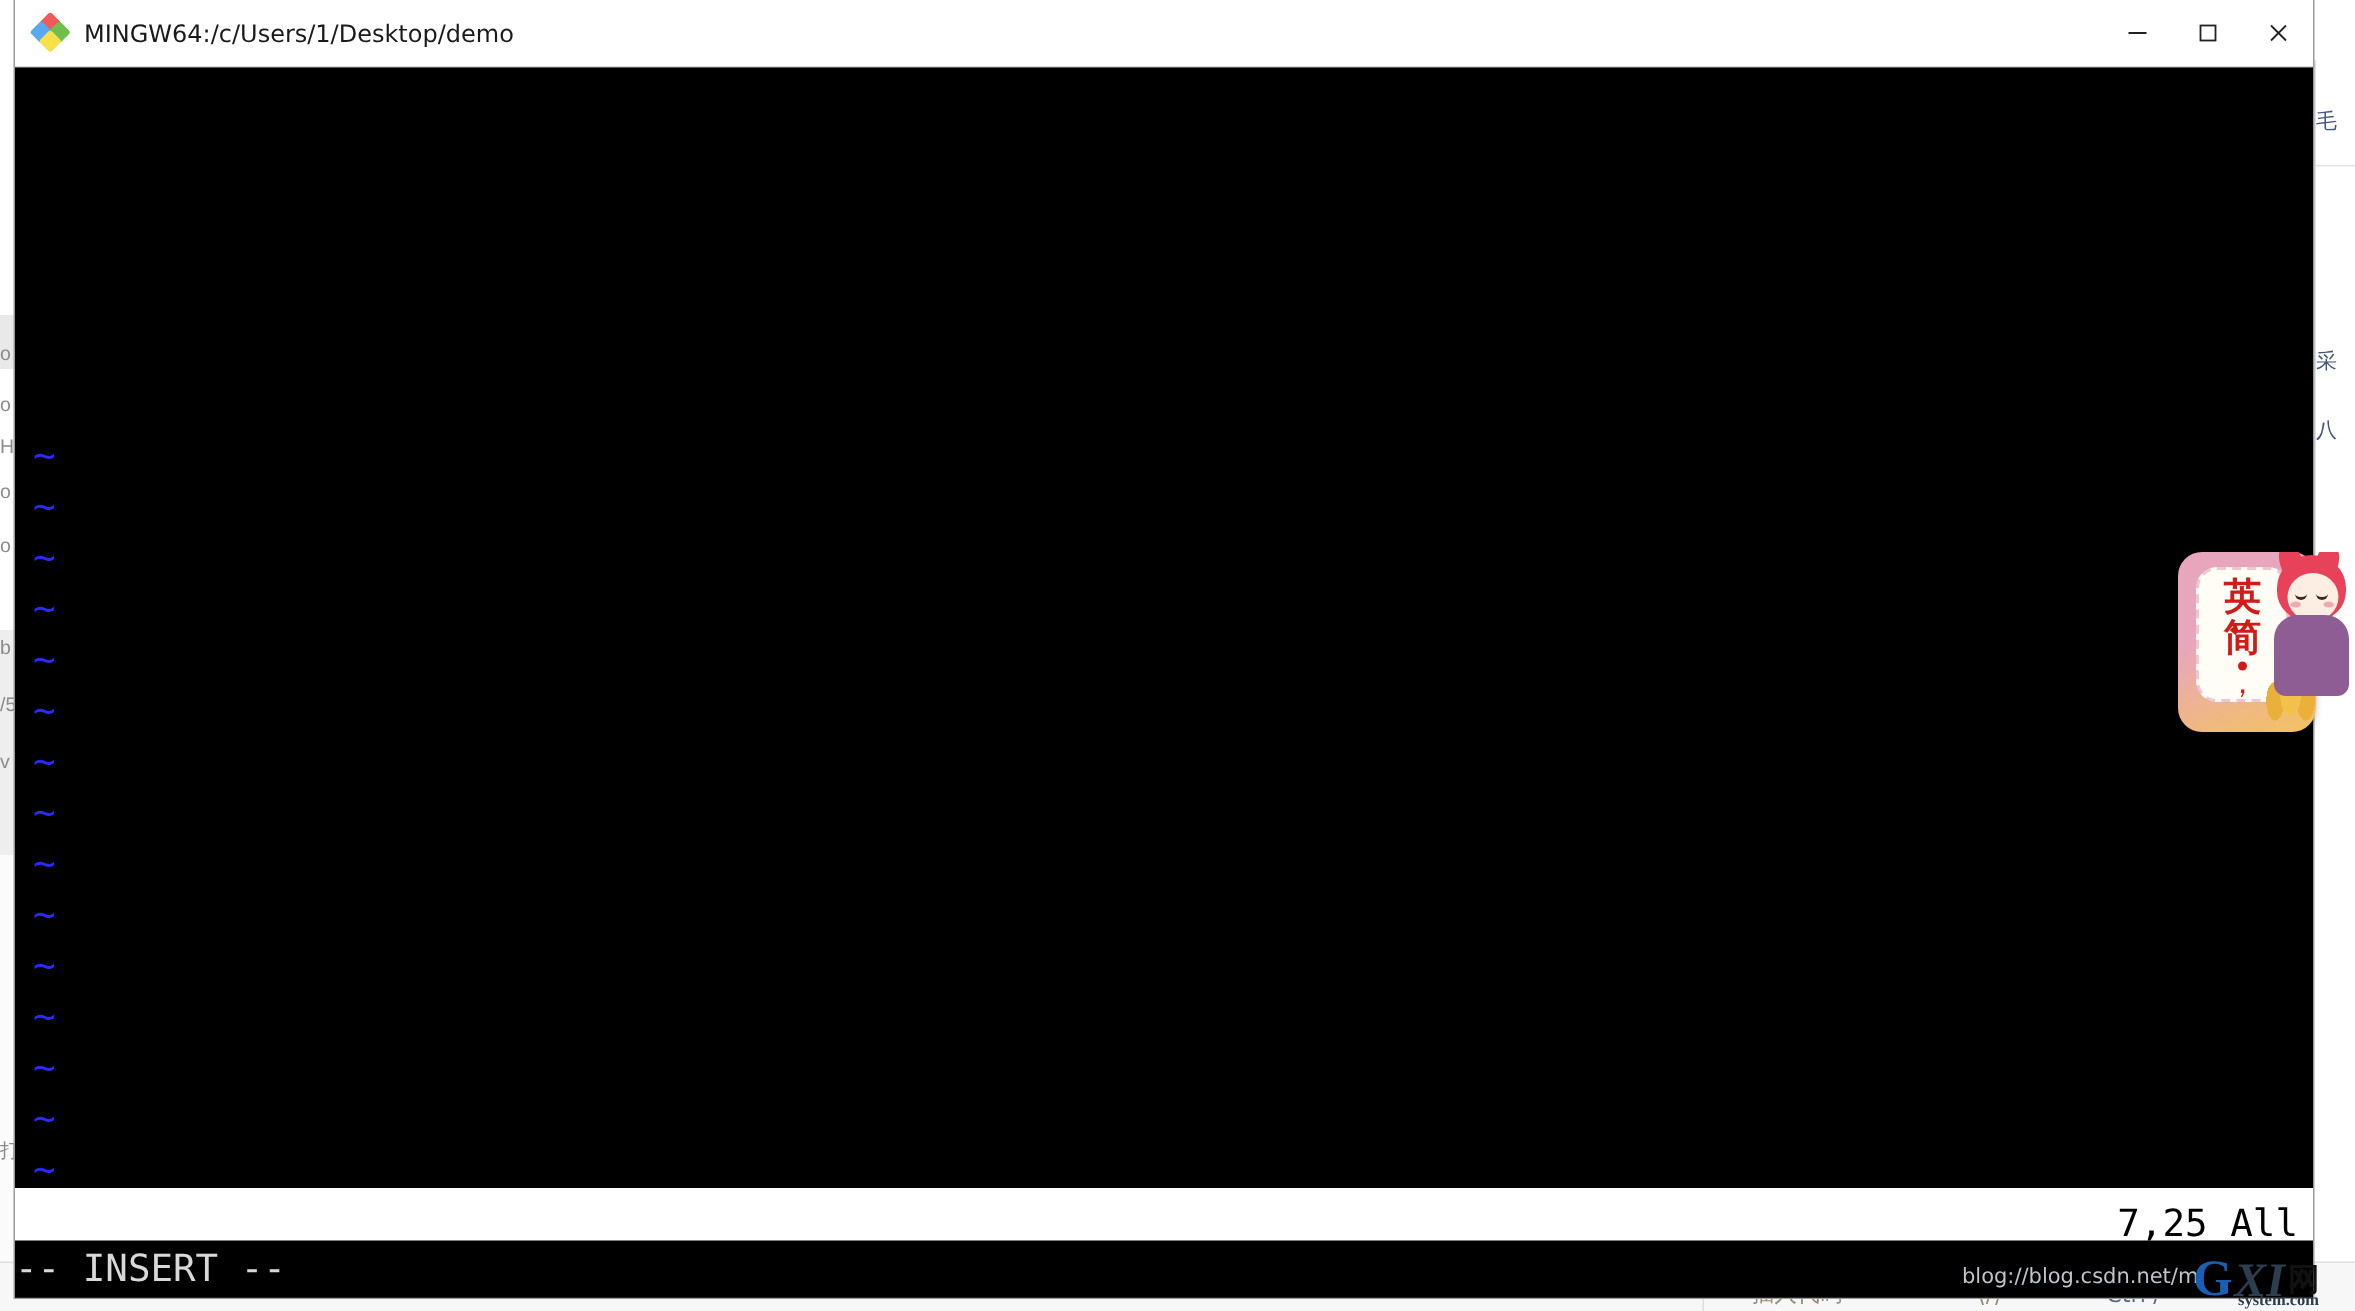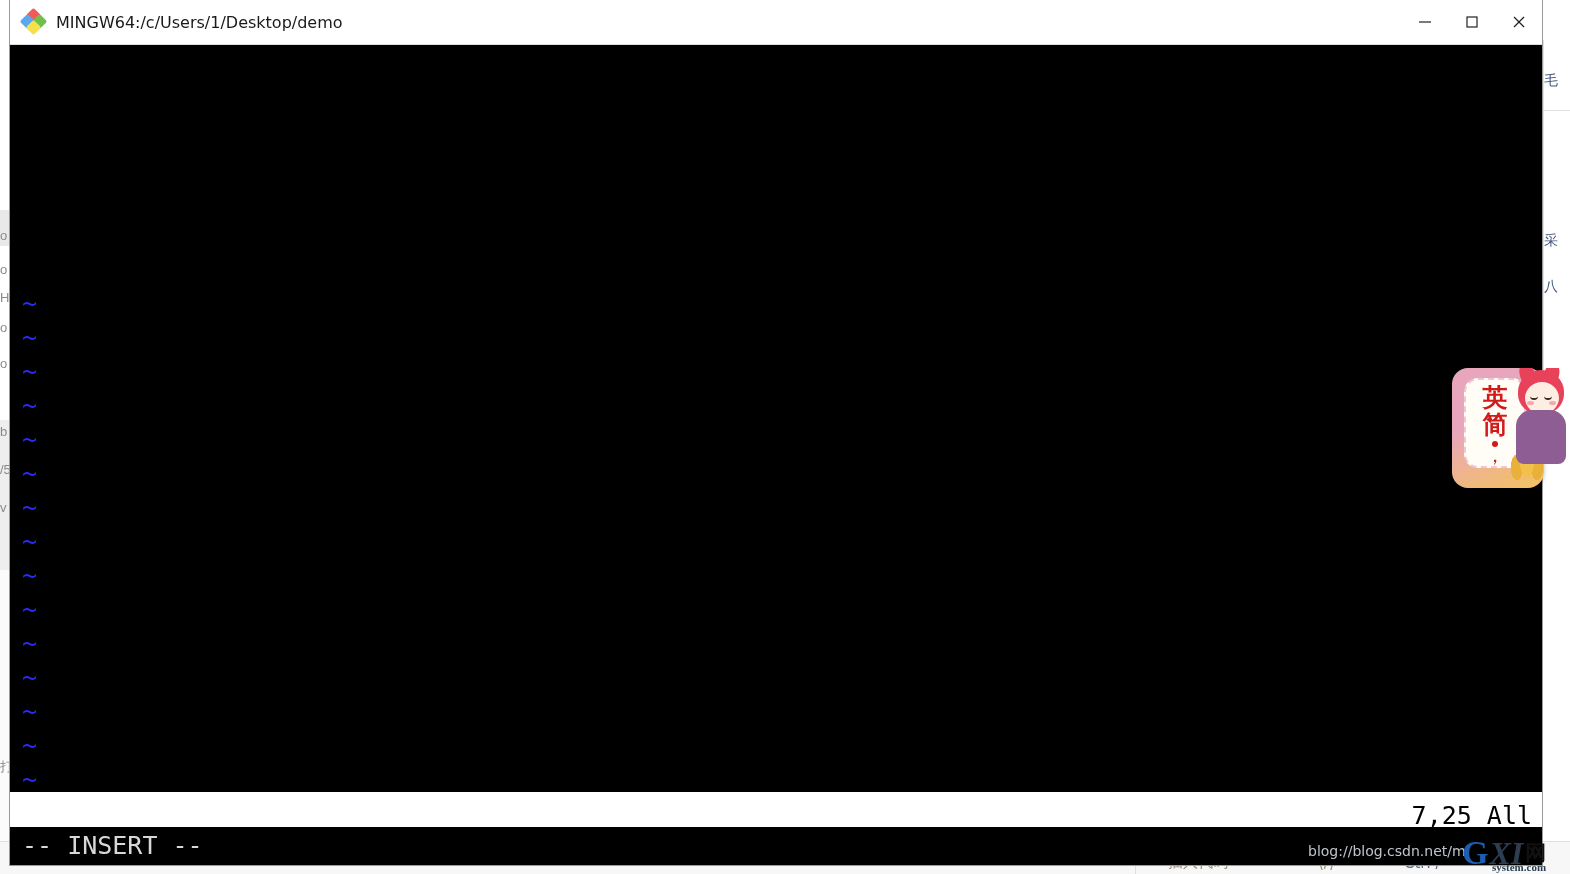--- a/index.html
+++ b/index.html
@@ -267,21 +267,20 @@
   }
   #vim-modeline {
     flex: none;
     height: 38px;
     background: #000000;
     color: #d8d8d8;
     font-family: "DejaVu Sans Mono", monospace;
     font-size: 25px;
     line-height: 38px;
     white-space: pre;
-    padding-left: 12px;
     box-sizing: border-box;
   }
 
   
   #ime-sticker {
     position: absolute;
     left: 1452px; top: 368px;
     width: 118px; height: 142px;
     z-index: 80;
     overflow: hidden;

